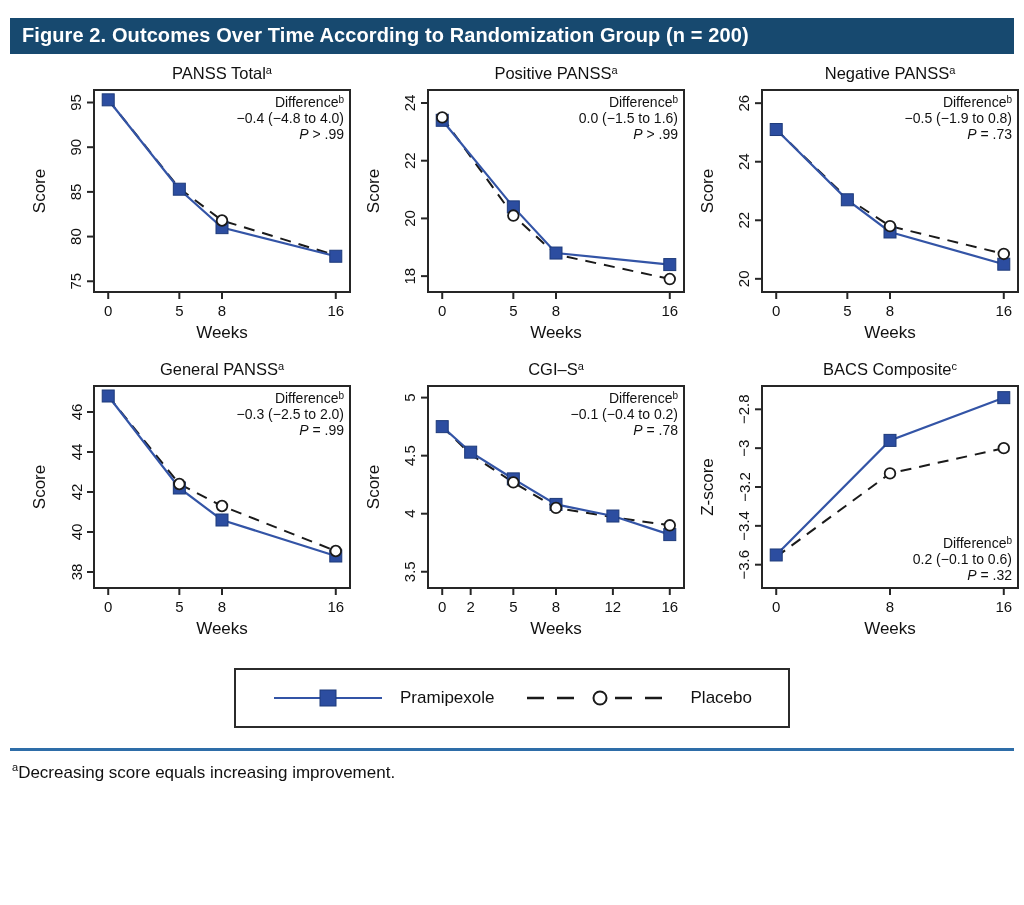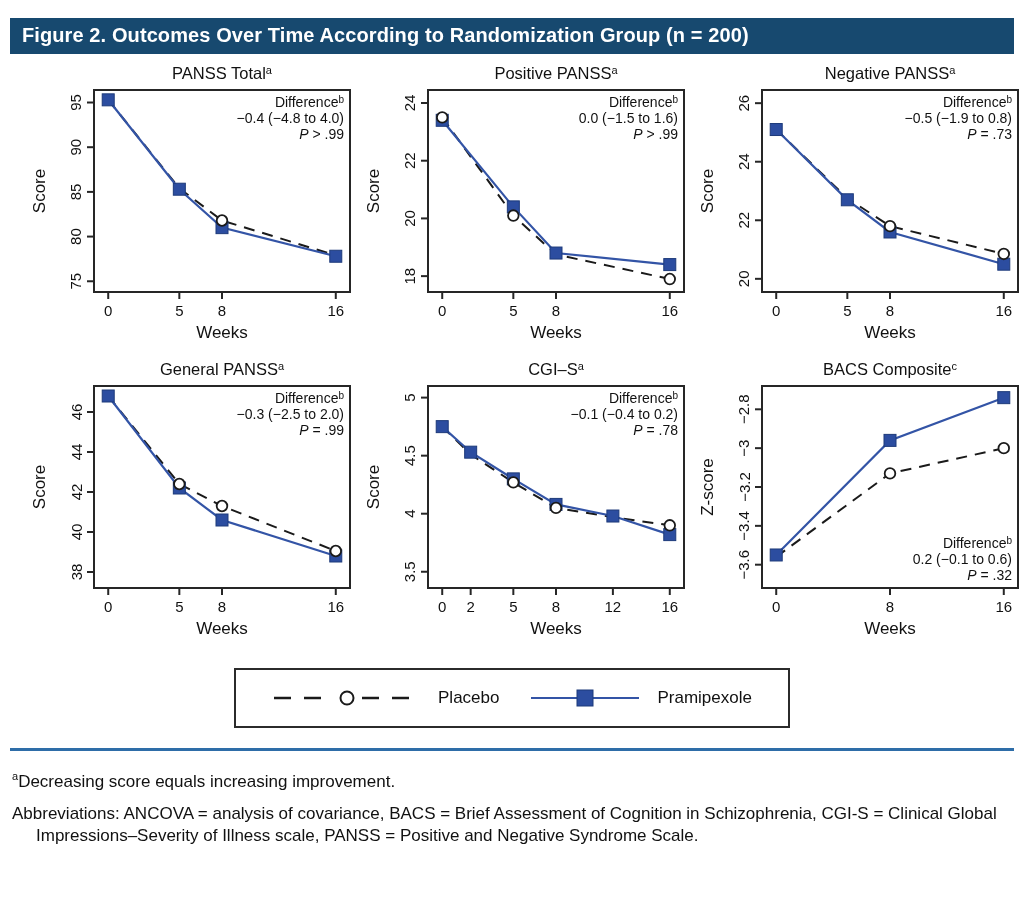--- a/index.html
+++ b/index.html
@@ -20,21 +20,21 @@
   }
   svg.chart{width:334px;height:282px;display:block;overflow:visible;}
   .legend-box{
     width:556px;margin:26px auto 0;border:2px solid #2b2b2b;
     display:flex;align-items:center;justify-content:space-evenly;
     padding:16px 6px;box-sizing:border-box;background:#fff;
   }
   .legend-item{display:flex;align-items:center;gap:16px;font-size:17px;}
   .rule{height:3px;background:var(--c-rule,#2E6DA8);margin-top:20px;}
   .footnotes{padding:8px 2px 2px 2px;font-size:17px;line-height:1.3;}
-  .footnote{margin:10px 0;padding-left:24px;text-indent:-24px;}
+  .footnote{margin:1px 0;padding-left:24px;text-indent:-24px;}
   .footnote sup{font-size:11px;}
   .footnote .it{font-style:italic;}
 </style>
 </head>
 <body>
 
 <div class="page">
 
   <div class="title-bar">
     <span>Figure 2. Outcomes Over Time According to Randomization Group (n = 200)</span>
@@ -247,37 +247,36 @@
         <rect x="72.22222222222223" y="188.98076923076917" width="12" height="12" fill="#2C4DA0" stroke="#1D3A7A" stroke-width="1"></rect>
         <rect x="186" y="74.38461538461536" width="12" height="12" fill="#2C4DA0" stroke="#1D3A7A" stroke-width="1"></rect>
         <rect x="299.77777777777777" y="31.65384615384616" width="12" height="12" fill="#2C4DA0" stroke="#1D3A7A" stroke-width="1"></rect>
         <circle cx="192" cy="113.4038461538461" r="5.3" fill="#ffffff" stroke="#1A1A1A" stroke-width="1.8"></circle>
         <circle cx="305.77777777777777" cy="88.15384615384613" r="5.3" fill="#ffffff" stroke="#1A1A1A" stroke-width="1.8"></circle>
       </svg>
   </div>
 
   <div class="legend-box">
     <div class="legend-item">
+      <svg width="112" height="24">
+        <line x1="2" y1="12" x2="110" y2="12" stroke="var(--c-blue,#3354A6)" stroke-width="2.2"></line>
+        <rect x="48" y="4" width="16" height="16" fill="var(--c-bluefill,#2C4DA0)" stroke="var(--c-blueedge,#1D3A7A)" stroke-width="1"></rect>
+      </svg>
+      <span>Pramipexole</span>
+    </div>
+    <div class="legend-item">
       <svg width="150" height="24">
         <line x1="2" y1="12" x2="60" y2="12" stroke="var(--c-black,#1A1A1A)" stroke-width="2.4" stroke-dasharray="17,13"></line>
         <line x1="90" y1="12" x2="148" y2="12" stroke="var(--c-black,#1A1A1A)" stroke-width="2.4" stroke-dasharray="17,13"></line>
         <line x1="68" y1="12" x2="82" y2="12" stroke="var(--c-black,#1A1A1A)" stroke-width="2.4"></line>
         <circle cx="75" cy="12" r="6.5" fill="#ffffff" stroke="var(--c-black,#1A1A1A)" stroke-width="2"></circle>
       </svg>
       <span>Placebo</span>
     </div>
-    <div class="legend-item">
-      <svg width="112" height="24">
-        <line x1="2" y1="12" x2="110" y2="12" stroke="var(--c-blue,#3354A6)" stroke-width="2.2"></line>
-        <rect x="48" y="4" width="16" height="16" fill="var(--c-bluefill,#2C4DA0)" stroke="var(--c-blueedge,#1D3A7A)" stroke-width="1"></rect>
-      </svg>
-      <span>Pramipexole</span>
-    </div>
   </div>
 
   <div class="rule"></div>
 
   <div class="footnotes" id="footnotes">
       <p class="footnote"><sup>a</sup>Decreasing score equals increasing improvement.</p>
-      <p class="footnote">Abbreviations: ANCOVA = analysis of covariance, BACS = Brief Assessment of Cognition in Schizophrenia, CGI-S = Clinical Global Impressions–Severity of Illness scale, PANSS = Positive and Negative Syndrome Scale.</p>
     </div>
 
 </div>
 
 </body></html>

